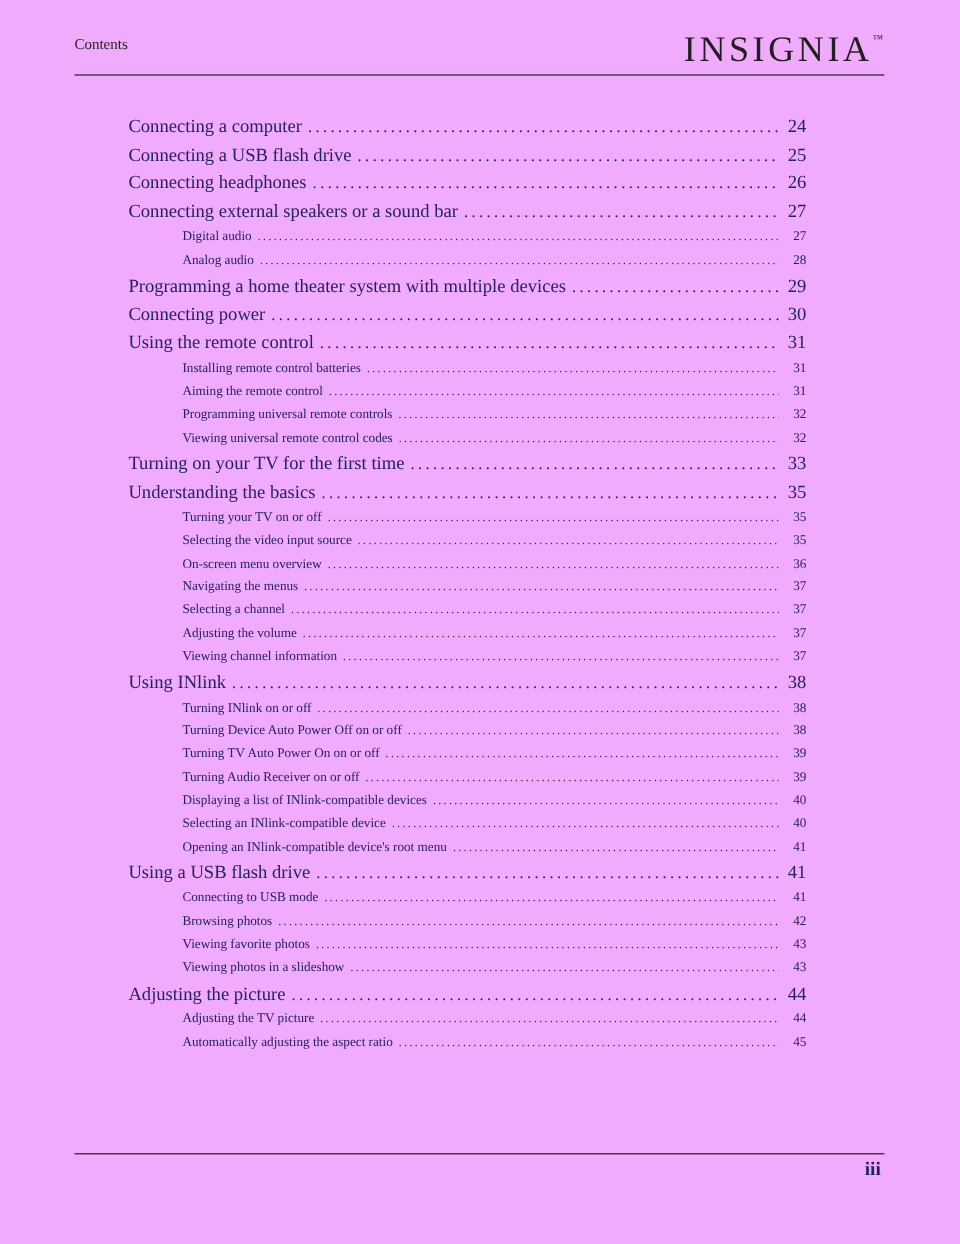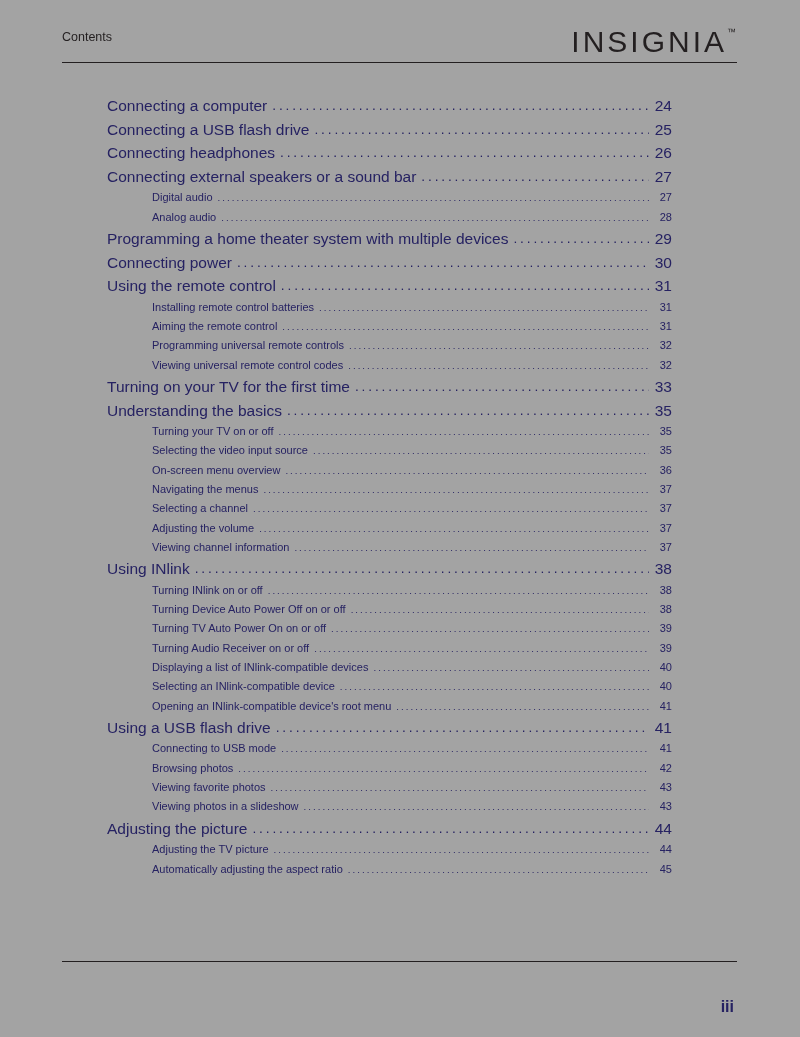--- a/index.html
+++ b/index.html
@@ -9,21 +9,21 @@
   }
   html, body { background: #ffffff; }
   body {
     width: 800px;
     height: 1037px;
     position: relative;
     font-family: "Liberation Sans", sans-serif;
     color: var(--ink);
     overflow: hidden;
   }
-  .page { position: absolute; inset: 0; background: #a3a3a3; }
+  .page { position: absolute; inset: 0; background: #f0abfc; font-family: Liberation Serif, serif; }
 
   
   .header-label {
     position: absolute;
     left: 62px;
     top: 30px;
     font-size: 12.5px;
     color: var(--ink);
   }
   .brand {
@@ -112,21 +112,20 @@
     font-size: 12.5px;
     color: #2a2a2a;
   }
   .footer-page {
     position: absolute;
     top: 966px;
     right: 66px;
     font-size: 16px;
     font-weight: bold;
     color: var(--navy);
-    margin-top: 32px;
   }
 </style>
 </head>
 <body>
 
 <div class="page">
 
   <div class="header-label">Contents</div>
 
   <div class="brand"><span>INSIGNIA</span><span class="tm">™</span></div>

